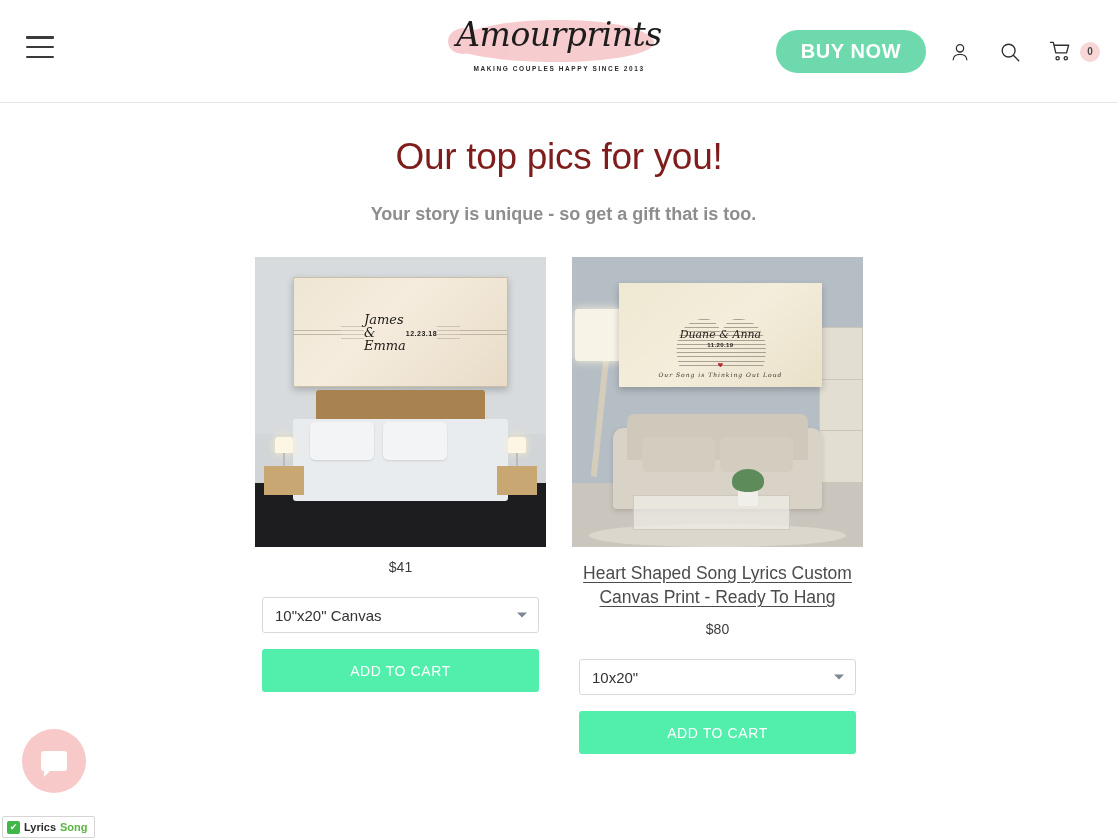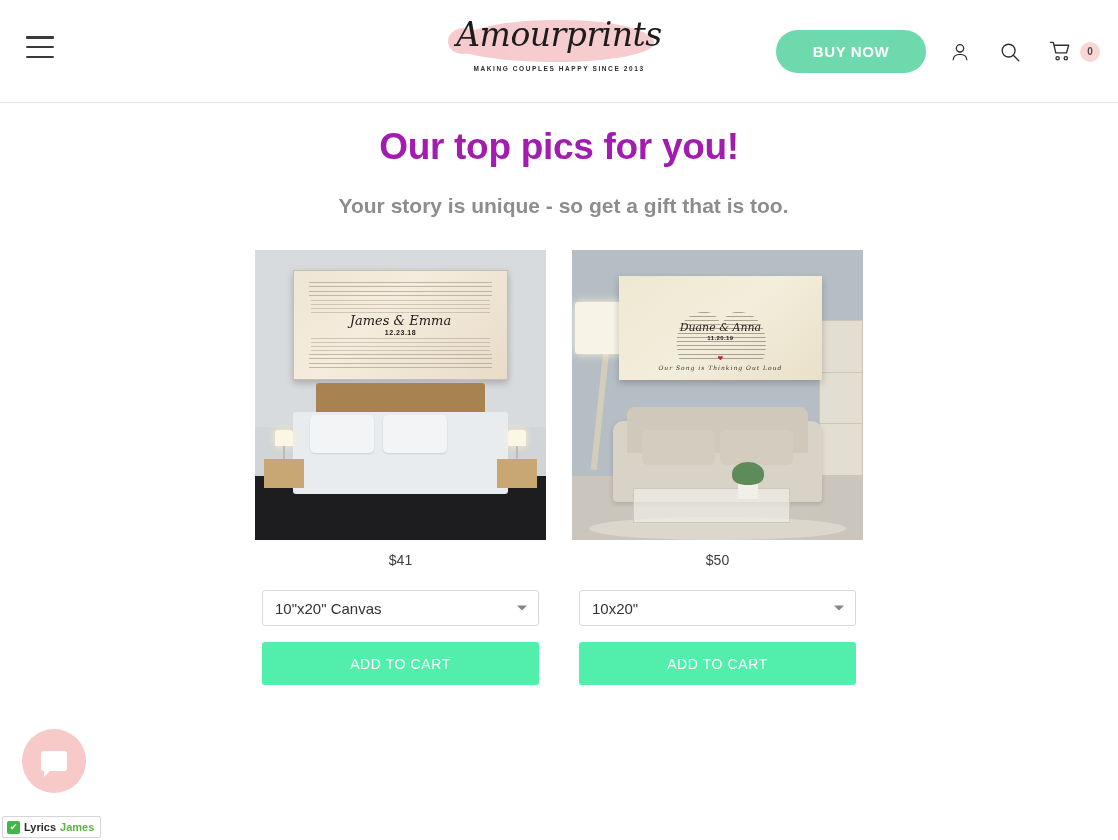--- a/index.html
+++ b/index.html
@@ -78,21 +78,21 @@
   .header-right {
     position: absolute;
     right: 18px; top: 0; height: 103px;
     display: flex; align-items: center; gap: 18px;
   }
   .buy-now {
     width: 150px; height: 43px;
     border: none; border-radius: 22px;
     background: #6ed9ad;
     color: #ffffff;
-    font-size: 15px; font-weight: bold;
+    font-size: 20px; font-weight: bold;
     letter-spacing: .6px;
     cursor: pointer;
     font-family: "Liberation Sans", sans-serif;
   }
   .icon-btn {
     width: 32px; height: 32px;
     display: flex; align-items: center; justify-content: center;
     cursor: pointer;
     background: none; border: none;
   }
@@ -101,31 +101,31 @@
     width: 20px; height: 20px; border-radius: 50%;
     background: #f8d6d6;
     color: #4a4a4a;
     font-size: 10px; font-weight: bold;
     display: flex; align-items: center; justify-content: center;
     margin-left: 4px;
   }
 
   
   .page-title {
-    margin-top: 23px;
+    margin-top: 33px;
     text-align: center;
     font-size: 37px;
-    font-weight: bold;
-    color: #a21caf;
+    font-weight: normal;
+    color: #7f1d1d;
     letter-spacing: -0.3px;
   }
   .page-sub {
     margin-top: 26px;
     text-align: center;
-    font-size: 21px;
+    font-size: 18px;
     color: #8d8d8d;
     font-weight: bold;
     margin-left: 9px;
   }
 
   .grid {
     margin-top: 32px;
     display: flex;
     justify-content: center;
     gap: 26px;
@@ -141,21 +141,21 @@
   }
 
   
   .bedroom { position: absolute; inset: 0; background: linear-gradient(#d9dcde 0%, #d2d6d8 55%, #cfd3d5 100%); }
   .bed-wall { position: absolute; left:0; right:0; top:0; height: 61%; background:#d8dbdd; }
   .canvas1 {
     position: absolute; left: 13%; top: 7%; width: 74%; height: 38%;
     background: linear-gradient(135deg,#efe5d4,#f5ecdd 40%,#e8dcc8);
     box-shadow: 0 3px 7px rgba(0,0,0,.22);
     border: 1px solid #cbbfa9;
-    display: flex; flex-direction: column; align-items: center; justify-content: center;
+    display: flex; flex-direction: row; align-items: center; justify-content: center;
   }
   .staff { width: 86%; height: 5px; border-top:1px solid #9a8f7e; border-bottom:1px solid #9a8f7e; opacity:.55; margin: 2px 0; }
   .c1-names { font-family:"DejaVu Serif", serif; font-style: italic; font-size: 13px; color:#23201c; line-height:1; }
   .c1-date { font-size: 7px; color:#23201c; letter-spacing:.5px; margin-top:2px; font-weight:bold;}
   .c1-lyrics { width:84%; height:14px; margin:1px 0;
     background: repeating-linear-gradient(#00000000 0 1px,#8b8172 1px 2px,#00000000 2px 4px); opacity:.35;}
   .bed-base { position:absolute; left:0; right:0; bottom:0; height:22%; background:#1d1d1f; }
   .bed-mattress { position:absolute; left:13%; right:13%; bottom:16%; height:28%; background:#e9ecef; border-radius:3px;}
   .headboard { position:absolute; left:21%; right:21%; bottom:40%; height:14%; background:#a8834f; border-radius:3px 3px 0 0;}
   .pillow { position:absolute; bottom:30%; width:22%; height:13%; background:#f2f4f6; border-radius:5px; box-shadow:0 1px 2px rgba(0,0,0,.12);}
@@ -395,32 +395,33 @@
           <div class="rug"></div>
           <div class="sofa"></div>
           <div class="sofa-back"></div>
           <div class="sofa-cush a"></div>
           <div class="sofa-cush b"></div>
           <div class="coffee"></div>
           <div class="plantpot"></div>
           <div class="plantleaf"></div>
         </div>
       </div>
-      <div class="prod-price">$50</div>
+      <div class="prod-title">Heart Shaped Song Lyrics Custom Canvas Print - Ready To Hang</div>
+      <div class="prod-price">$80</div>
       <div class="variant-select">
         <span class="val">10x20"</span>
         <span class="caret"></span>
       </div>
       <button class="atc">ADD TO CART</button>
     </div>
 
   </div>
 </div>
 
 <button class="chat-fab">
   <span class="chat-bubble"></span>
 </button>
 
 <div class="trusted">
   <span class="ts-check">✔</span>
   <span class="ts-a">Lyrics</span>
-  <span class="ts-b">James</span>
+  <span class="ts-b">Song</span>
 </div>
 
 </body></html>

